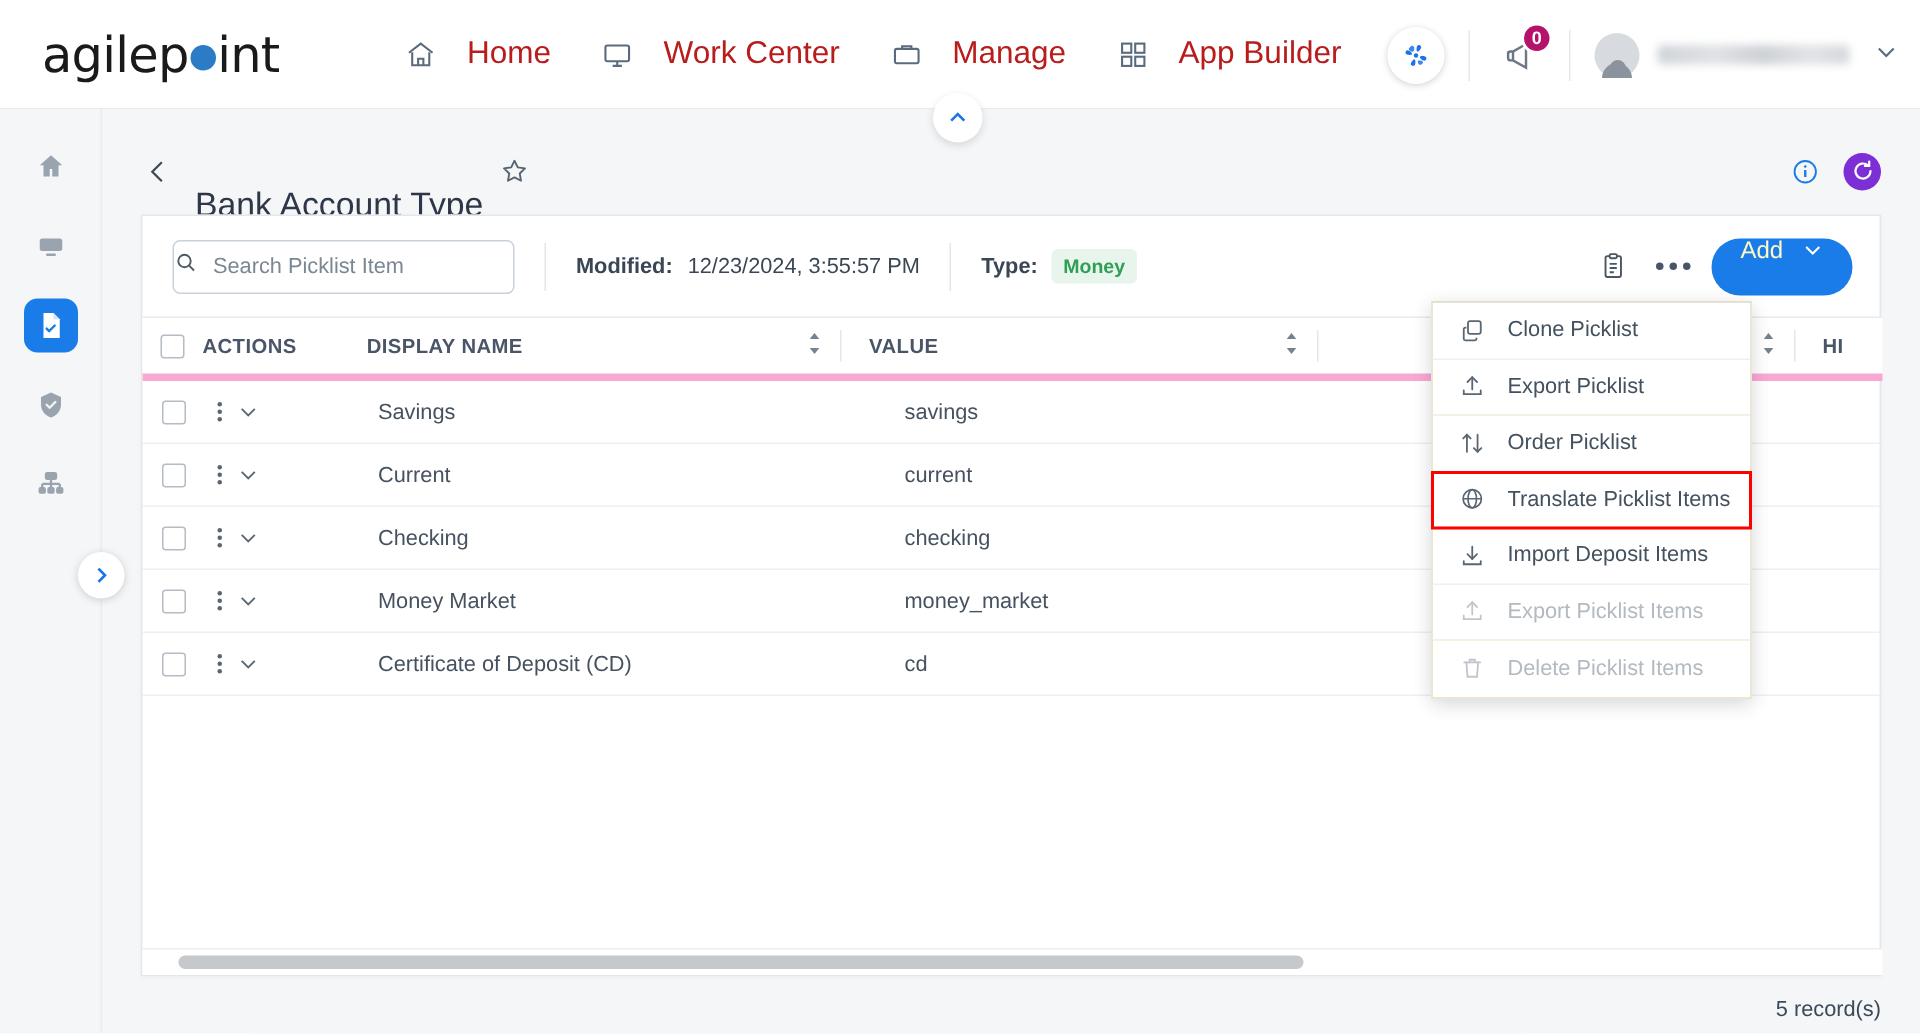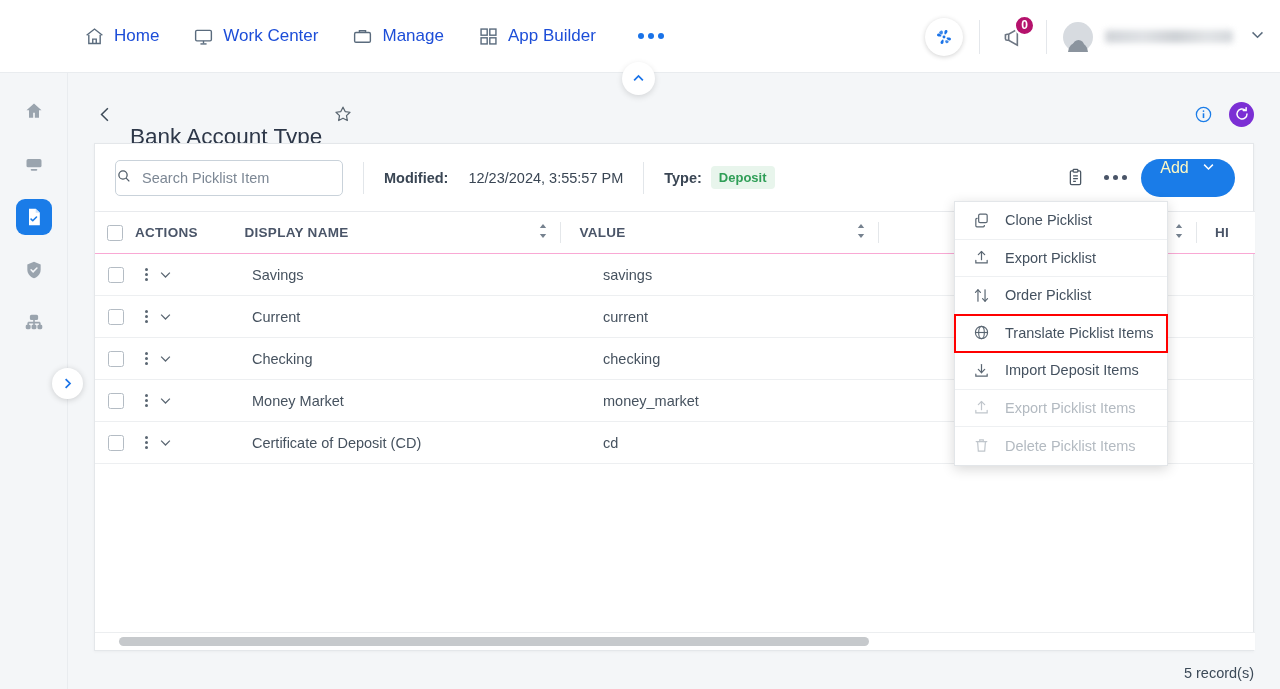--- a/index.html
+++ b/index.html
@@ -22,22 +22,22 @@
     font-size: 33px; letter-spacing: -0.5px; color: #1a1a1a;
     font-family: "DejaVu Sans", sans-serif; font-weight: 400;
   }
   .logo-dot {
     display: inline-block; width: 17px; height: 17px; border-radius: 50%;
     background: #2b7cc4; margin: 0 1px; position: relative; top: -1px;
   }
 
   .mainnav { display: flex; align-items: center; margin-left: 84px; gap: 34px; }
   .navitem {
-    display: flex; align-items: center; gap: 9px;
-    color: #1d4ed8; font-size: 17px; cursor: pointer;
+    display: flex; align-items: center; gap: 20px;
+    color: #b91c1c; font-size: 21px; cursor: pointer;
   }
   .navitem svg { display: block; }
   .navdots { display: flex; gap: 4px; margin-left: 8px; cursor: pointer; }
   .navdots i { width: 6px; height: 6px; border-radius: 50%; background: #1a73e8; display: block; }
 
   .topright {
     position: absolute; right: 14px; top: 0; height: 73px;
     display: flex; align-items: center; gap: 0;
   }
   .divider-v { width: 1px; height: 34px; background: #e4e7eb; margin: 0 16px; }
@@ -125,40 +125,40 @@
     width: 228px; height: 36px; border: 1px solid #c9d2da; border-radius: 5px;
     display: flex; align-items: center; padding: 0 0; gap: 10px; background:#fff;
   }
   .search-box input {
     border: none; outline: none; font-size: 14.5px; color: #5a6672;
     font-family: "Liberation Sans", sans-serif; width: 170px; background: transparent;
   }
   .search-box input::placeholder { color: #7c8794; }
   .tb-sep { width: 1px; height: 32px; background: #e2e6ea; margin: 0 20px; }
   .meta-label { font-size: 14.5px; color: #3a4654; font-weight: bold; }
-  .meta-value { font-size: 14.5px; color: #3a4654; margin-left: 20px; }
+  .meta-value { font-size: 14.5px; color: #3a4654; margin-left: 10px; }
   .type-badge {
     margin-left: 9px; background: #e8f5ec; color: #2f9e57; font-size: 13px;
     font-weight: bold; border-radius: 4px; padding: 4px 8px;
   }
   .tb-right { position: absolute; right: 18px; display: flex; align-items: center; gap: 0; }
   .icon-btn { width: 30px; height: 30px; display: flex; align-items: center; justify-content: center; cursor: pointer; }
   .dots3 { display: flex; gap: 4px; margin: 0 14px 0 14px; cursor: pointer; }
   .dots3 i { width: 5px; height: 5px; border-radius: 50%; background: #4a5568; display: block; }
   .add-btn {
     width: 94px; height: 38px; border-radius: 19px; background: #1a7ce8;
     color: #fef9c3; font-size: 16px; display: flex; align-items: flex-start;
     justify-content: center; gap: 12px; cursor: pointer; border: none;
     font-family: "Liberation Sans", sans-serif;
   }
 
   
   .tbl { position: absolute; left: 0; top: 67px; width: 1160px; }
   .thead {
-    height: 43px; border-top: 1px solid #e8eaed; border-bottom: 1px solid #f9a8d4;
+    height: 43px; border-top: 1px solid #e8eaed; border-bottom: 5px solid #f9a8d4;
     display: flex; align-items: center; background: #fff;
   }
   .th {
     font-size: 13.5px; color: #4a5568; font-weight: bold; letter-spacing: .3px;
     display: flex; align-items: center; height: 43px; position: relative;
   }
   .th .sortarrow { position: absolute; right: 13px; }
   .th.bordered::after {
     content: ""; position: absolute; right: 0; top: 11px; height: 21px; width: 1px; background: #e4e7ea;
   }
@@ -213,20 +213,25 @@
   .record-count {
     position: absolute; right: 26px; bottom: 8px; font-size: 14.5px; color: #3c4a58;
   }
 </style>
 </head>
 <body>
 
 <div class="app">
 
   <div class="topbar">
+    <div class="logo">
+      <span class="logo-text">agilep</span>
+      <span class="logo-dot"></span>
+      <span class="logo-text">int</span>
+    </div>
 
     <div class="mainnav">
       <div class="navitem">
         <span>
           <svg width="21" height="21" viewBox="0 0 24 24" fill="none" stroke="#5a6b7d" stroke-width="1.6">
             <path d="M3 10.5 12 3.5l9 7"></path>
               <path d="M5.5 10v10h13V10"></path>
               <path d="M10 20v-5h4v5"></path>
           </svg>
         </span>
@@ -394,21 +399,21 @@
                 <path d="M15.2 15.2 20 20"></path>
             </svg>
           </span>
           <input type="text" placeholder="Search Picklist Item" style="">
         </div>
         <div class="tb-sep"></div>
         <span class="meta-label">Modified:</span>
         <span class="meta-value">12/23/2024, 3:55:57 PM</span>
         <div class="tb-sep"></div>
         <span class="meta-label">Type:</span>
-        <span class="type-badge">Deposit</span>
+        <span class="type-badge">Money</span>
 
         <div class="tb-right">
           <span class="icon-btn">
             <svg width="19" height="19" viewBox="0 0 24 24" fill="none" stroke="#4a5663" stroke-width="1.6">
               <rect x="5.5" y="3.5" width="13" height="17.5" rx="1.6"></rect>
               <rect x="9" y="1.8" width="6" height="3.4" rx="1" fill="#fff"></rect>
               <path d="M9 10h6M9 13.5h6M9 17h3.5"></path>
             </svg>
           </span>
           <span class="dots3">

